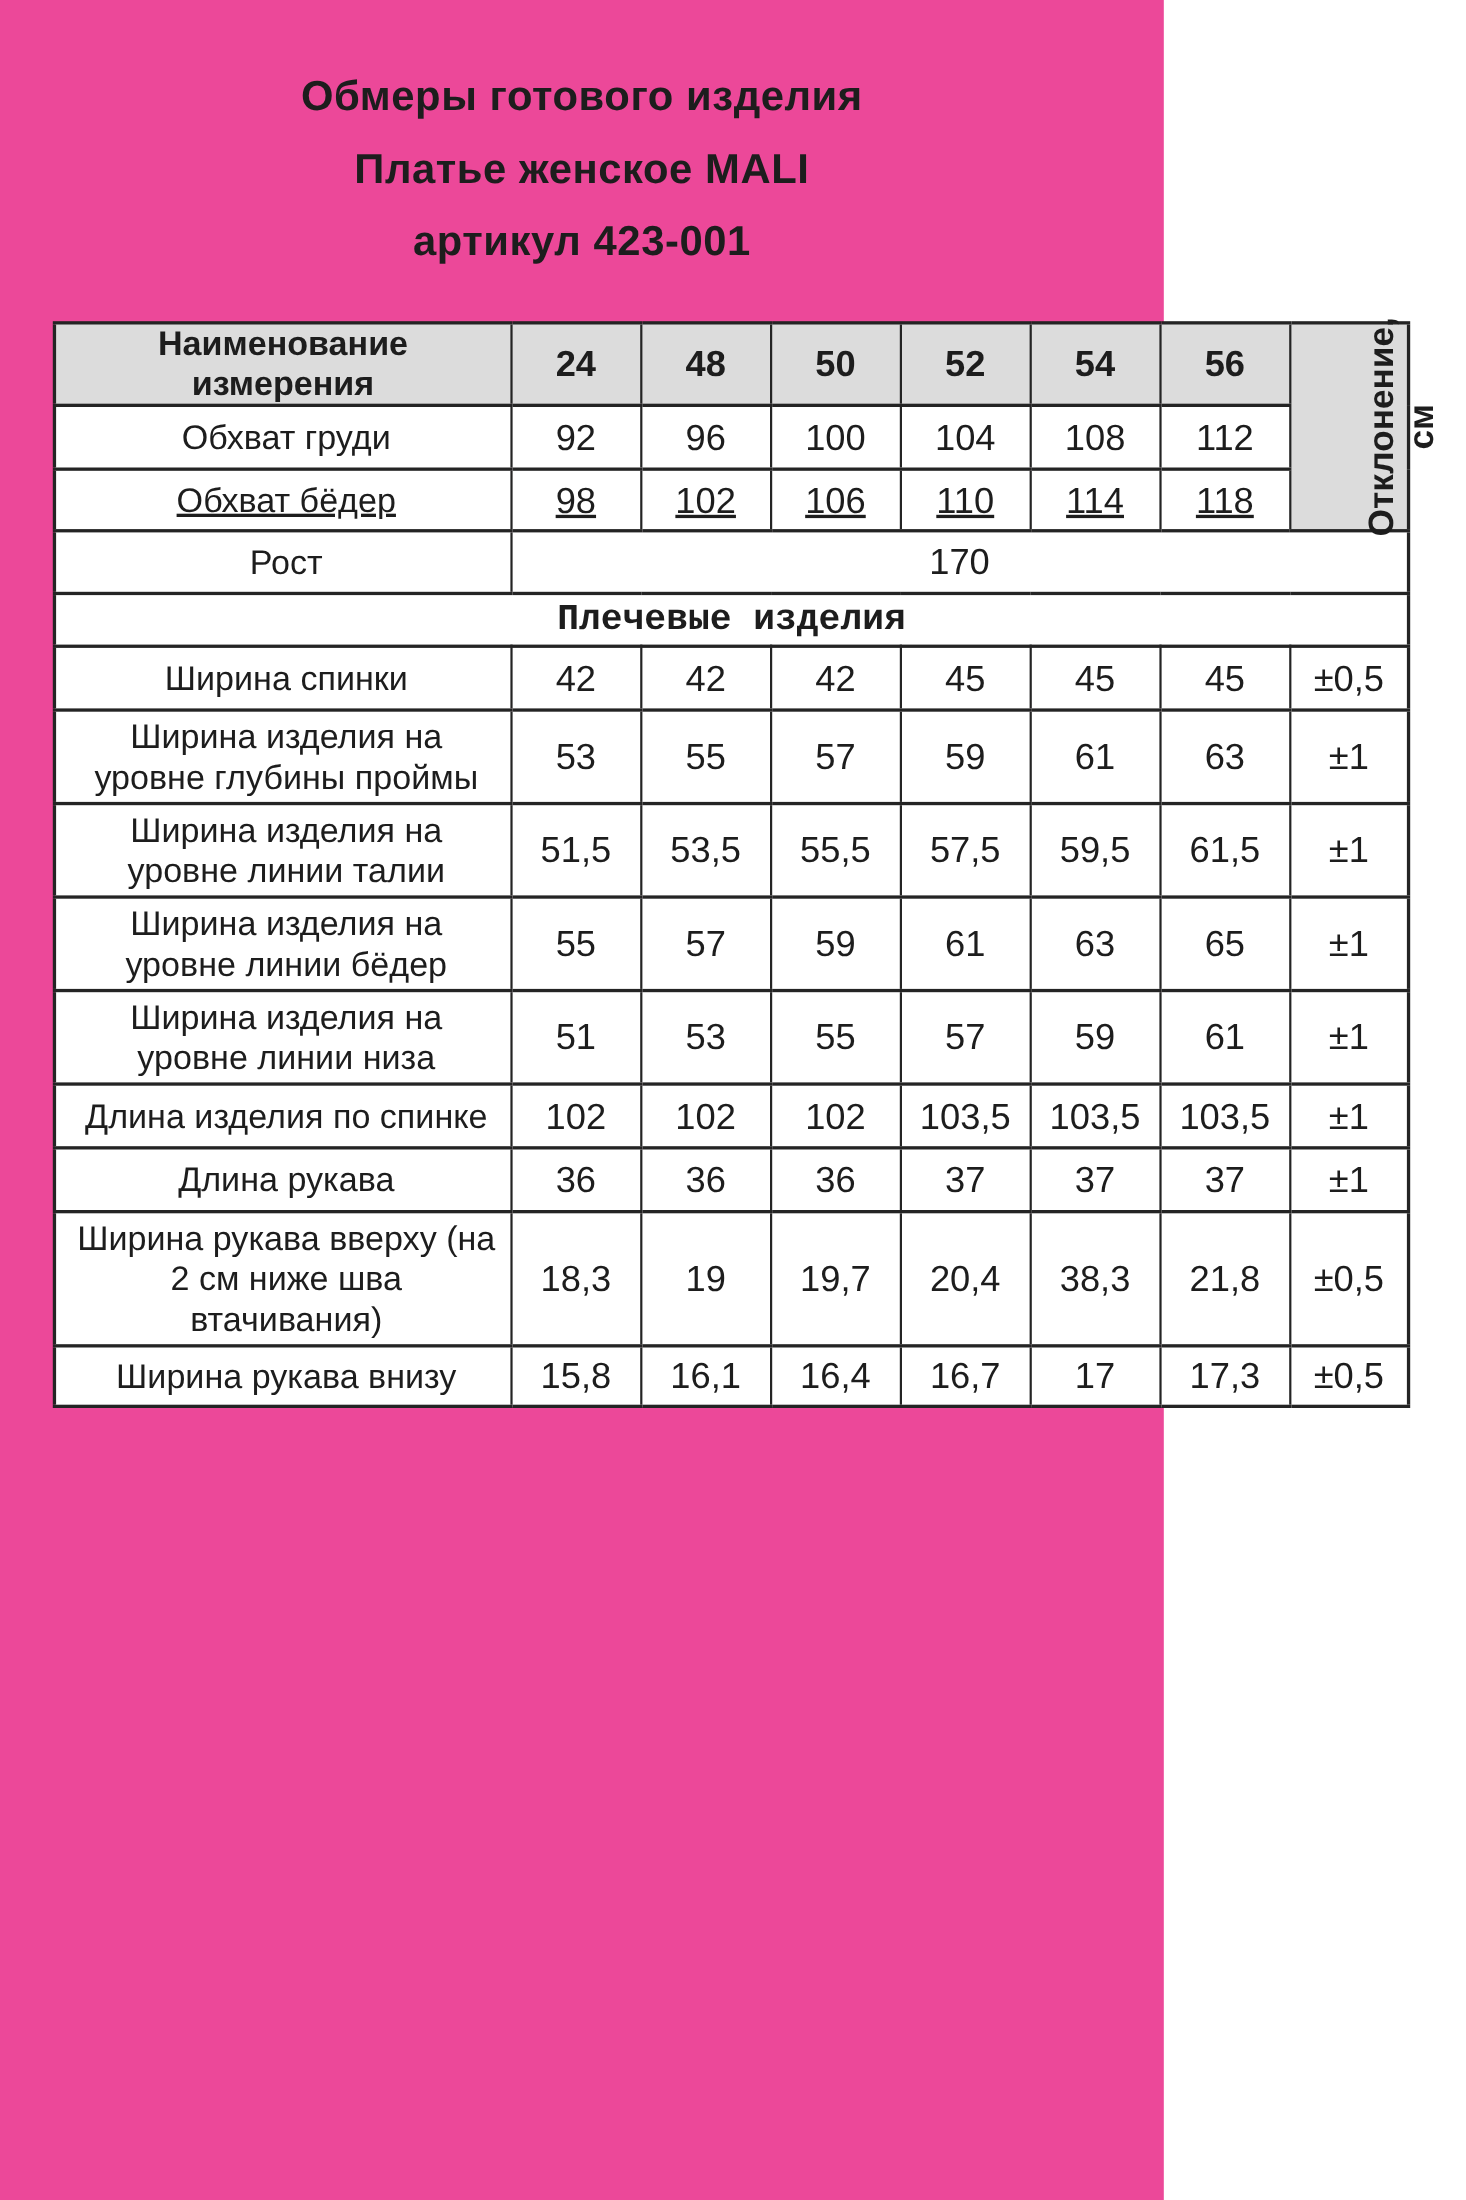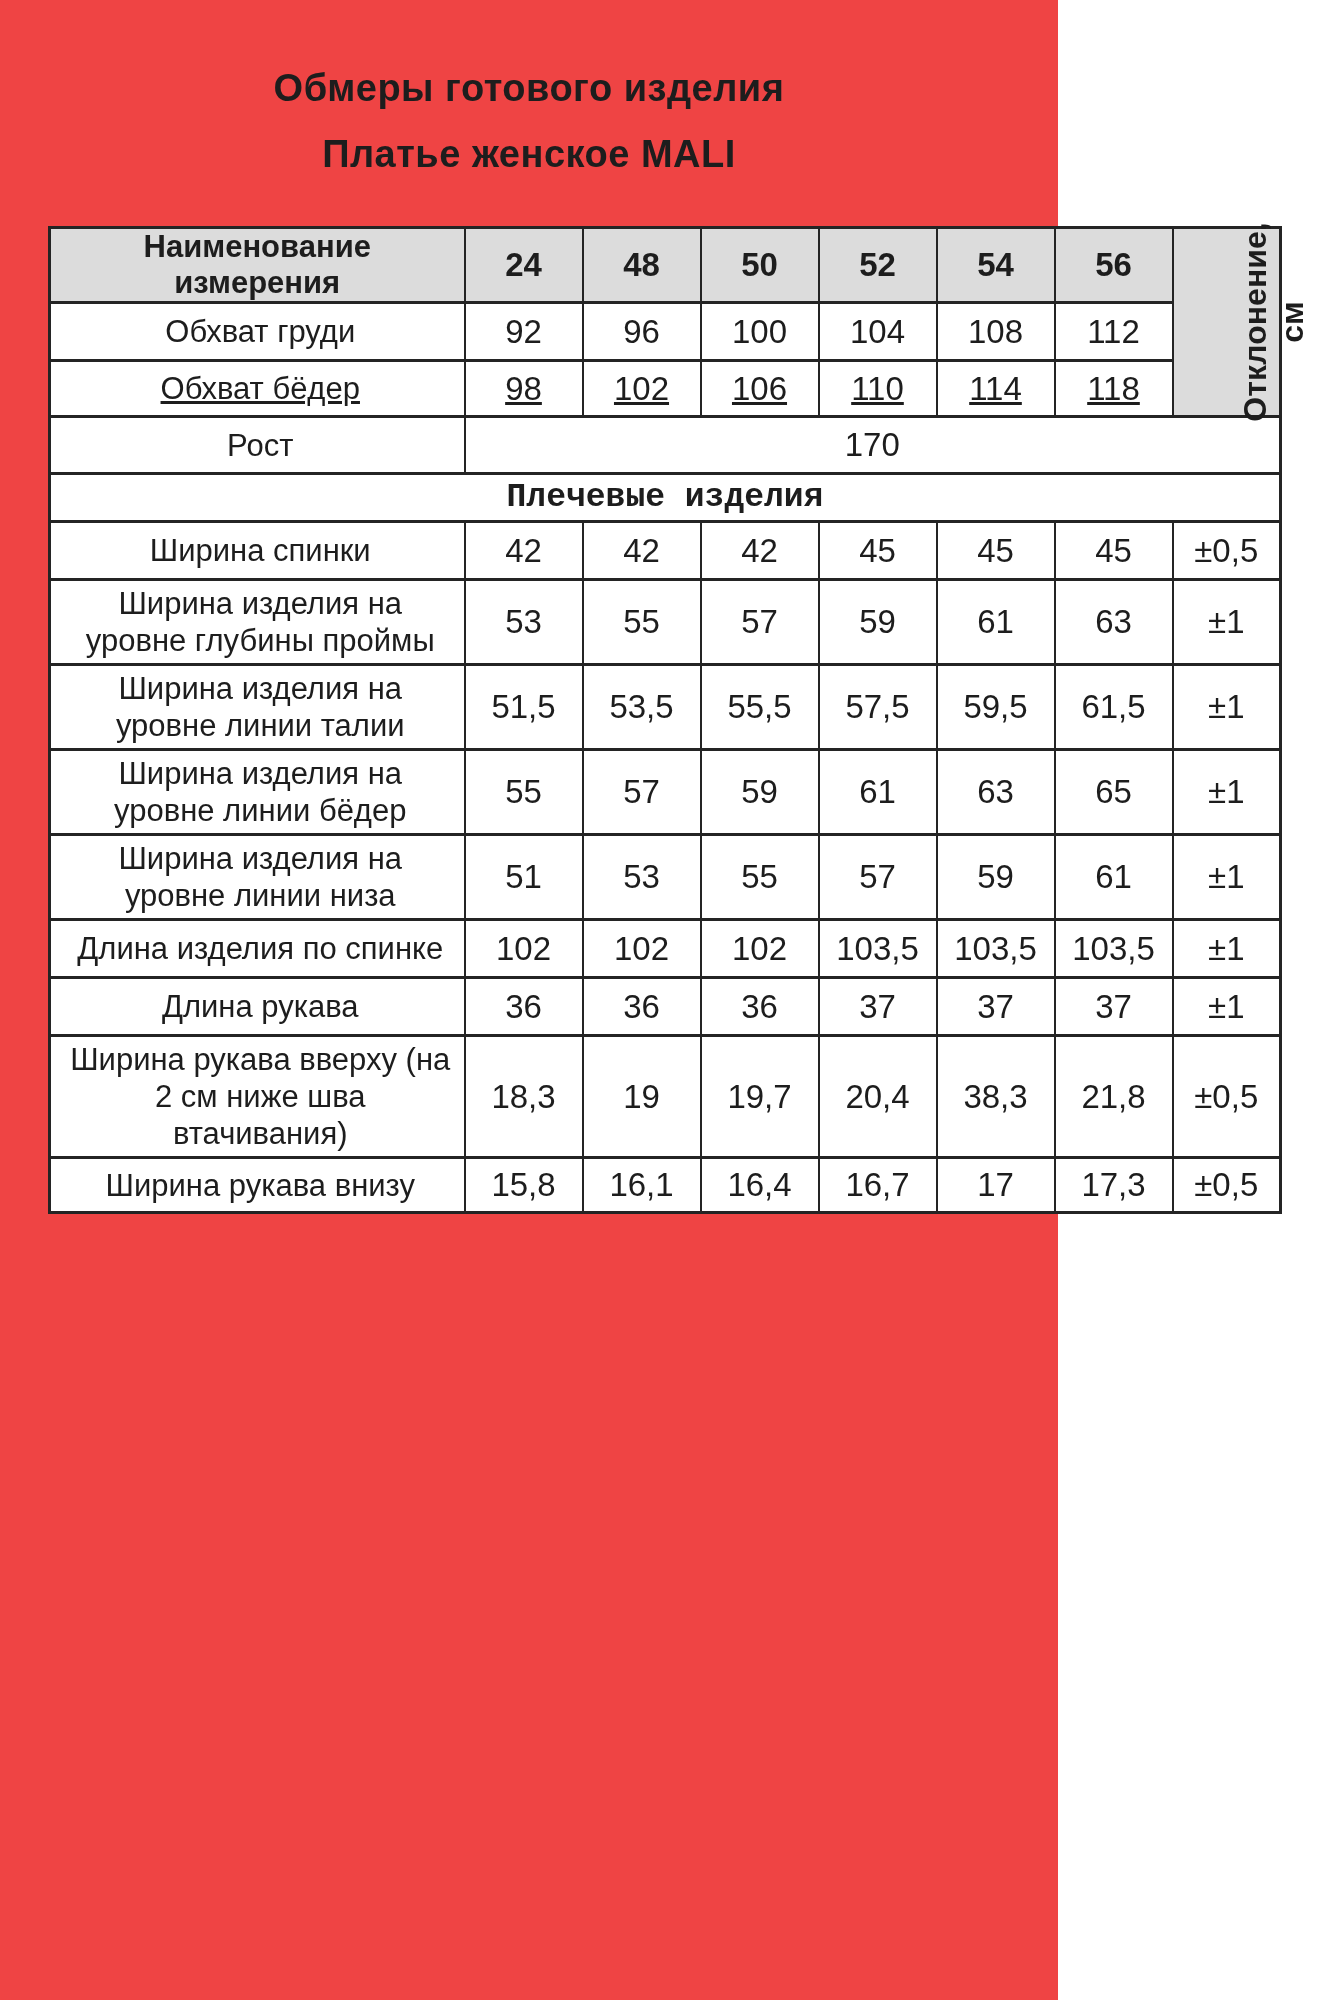--- a/index.html
+++ b/index.html
@@ -8,21 +8,21 @@
     width: 1333px;
     height: 2000px;
     font-family: "Liberation Sans", sans-serif;
     color: #1d1d1d;
     overflow: hidden;
   }
   .page {
     position: relative;
     width: 1058px;
     height: 2000px;
-    background: #ef4444;
+    background: #ec4899;
   }
   .titles {
     padding-top: 66px;
     text-align: center;
   }
   .title {
     font-size: 38px;
     font-weight: 700;
     line-height: 44px;
     margin-bottom: 22px;
@@ -100,20 +100,21 @@
   }
 </style>
 </head>
 <body>
 
 <div class="page">
 
   <div class="titles">
     <div class="title">Обмеры готового изделия</div>
     <div class="title">Платье женское MALI</div>
+    <div class="title">артикул 423-001</div>
   </div>
 
   <table class="size-table">
     <colgroup>
       <col class="c-name">
       <col class="c-size">
         <col class="c-size">
         <col class="c-size">
       <col class="c-size">
         <col class="c-size">

